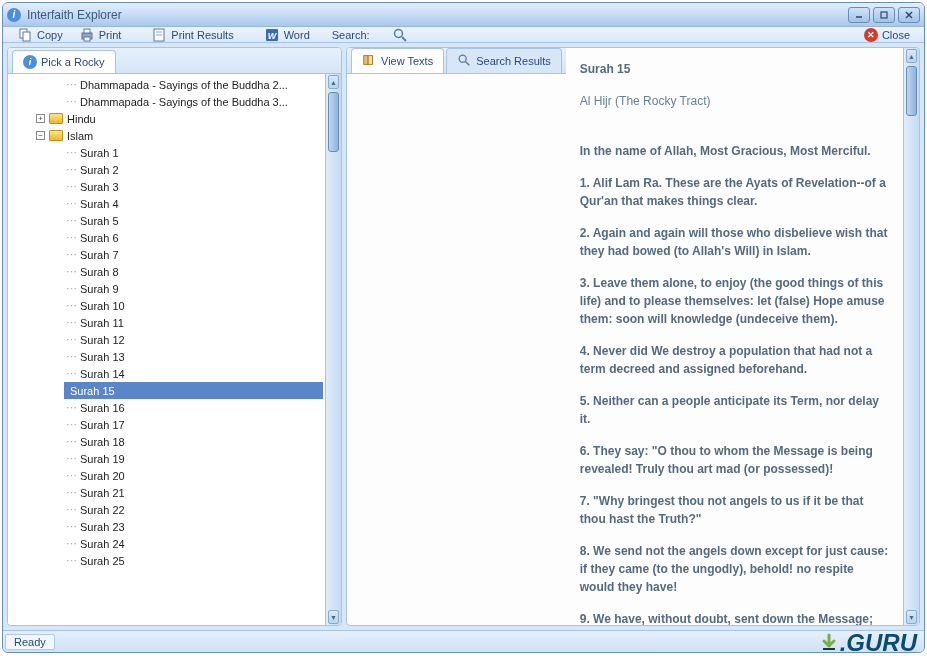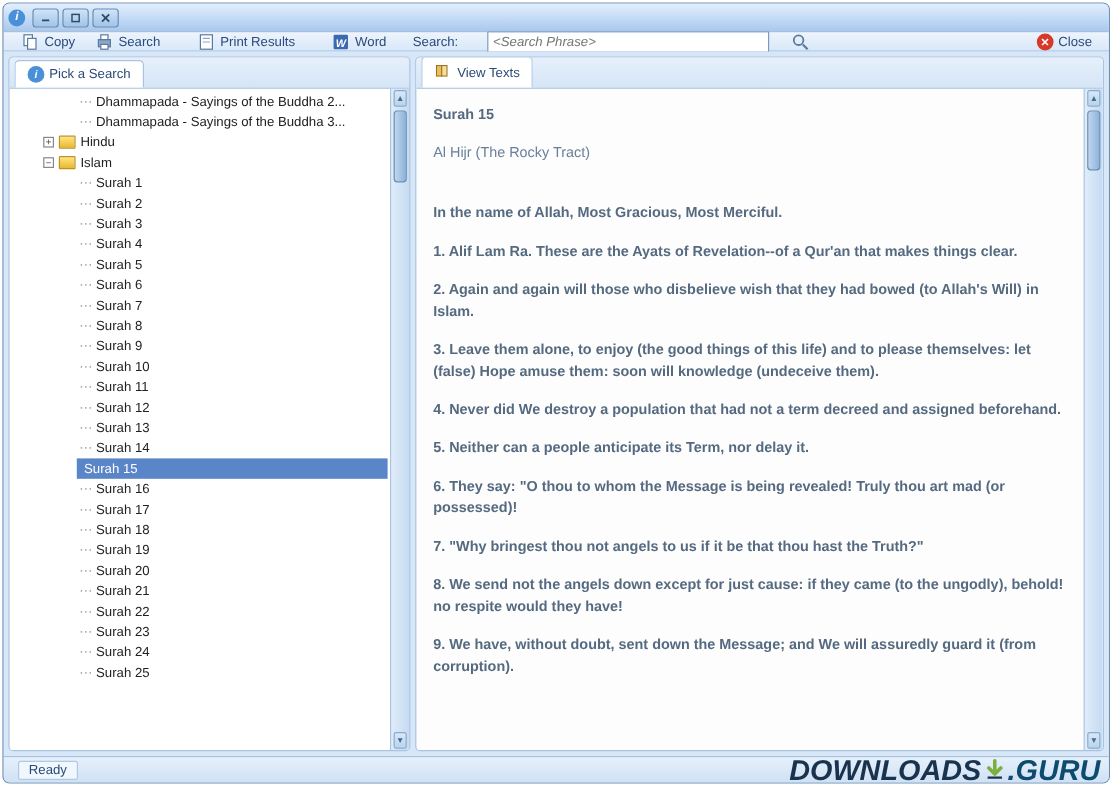--- a/index.html
+++ b/index.html
@@ -11,21 +11,21 @@
 .titlebar .app-icon { width: 14px; height: 14px; border-radius: 50%; background: #4a90d9; color: #fff; font-weight: bold; font-size: 10px; display: flex; align-items: center; justify-content: center; margin-right: 6px; font-style: italic; }
 .titlebar .title { color: #3a5a7a; font-size: 12px; flex: 1; }
 .titlebar .win-btns { display: flex; gap: 3px; }
 .titlebar .win-btn { width: 22px; height: 16px; background: linear-gradient(to bottom, #d0e3f8, #a0c4e8); border: 1px solid #6a8cb0; border-radius: 3px; display: flex; align-items: center; justify-content: center; color: #2a4a6a; font-size: 9px; cursor: pointer; }
 .titlebar .win-btn svg { width: 10px; height: 10px; }
 
 .toolbar { height: 16px; background: linear-gradient(to bottom, #edf4fc, #d9e8f9); border-bottom: 1px solid #a8c4e2; display: flex; align-items: center; padding: 0 8px; gap: 4px; }
 .toolbar .tb-btn { display: flex; align-items: center; gap: 4px; padding: 3px 6px; color: #2a4a7a; cursor: pointer; border-radius: 3px; }
 .toolbar .tb-icon { width: 16px; height: 16px; display: flex; align-items: center; justify-content: center; }
 .toolbar .sep { width: 10px; }
-.toolbar .search-label { color: #2a4a7a; margin-left: 12px; margin-right: 20px; }
+.toolbar .search-label { color: #2a4a7a; margin-left: 12px; margin-right: 4px; }
 .toolbar .search-input { width: 235px; height: 18px; border: 1px solid #7a9ac0; padding: 0 4px; background: #fff; color: #888; font-size: 11px; font-style: italic; }
 .toolbar .search-go { margin-left: 14px; cursor: pointer; }
 .toolbar .spacer { flex: 1; }
 .toolbar .close-btn { display: flex; align-items: center; gap: 4px; color: #2a4a7a; cursor: pointer; padding: 3px 6px; }
 .toolbar .close-icon { width: 14px; height: 14px; border-radius: 50%; background: #d63a2a; color: #fff; display: flex; align-items: center; justify-content: center; font-size: 9px; font-weight: bold; }
 
 .content { flex: 1; display: flex; padding: 4px; gap: 4px; overflow: hidden; background: #d8e7f7; }
 
 .left-panel { width: 335px; background: #fdfdfd; border: 1px solid #a8c4e2; border-radius: 4px; display: flex; flex-direction: column; overflow: hidden; }
 .left-tabs { background: linear-gradient(to bottom, #e6f0fb, #d5e5f6); height: 26px; display: flex; align-items: flex-end; padding: 0 4px; border-bottom: 1px solid #a8c4e2; }
@@ -41,51 +41,52 @@
 .tree-scroll .arrow.down { bottom: 1px; }
 
 .tree-item { display: flex; align-items: center; height: 17px; padding-left: 6px; cursor: pointer; white-space: nowrap; color: #222; }
 .tree-item.level0 { padding-left: 28px; }
 .tree-item.level1 { padding-left: 58px; }
 .tree-item.selected { background: #5a85c8; color: #fff; margin-left: 56px; margin-right: 2px; }
 .tree-item .dots { color: #aaa; margin-right: 4px; letter-spacing: -1px; }
 .tree-item .folder { width: 14px; height: 11px; background: linear-gradient(to bottom, #ffe680, #e8b830); border: 1px solid #c09020; border-radius: 1px; margin-right: 4px; position: relative; }
 .tree-item .expander { width: 9px; height: 9px; border: 1px solid #888; background: #fff; color: #444; display: flex; align-items: center; justify-content: center; font-size: 8px; margin-right: 4px; line-height: 1; cursor: pointer; }
 
-.right-panel { flex: 1; background: #fdfdfd; border: 1px solid #a8c4e2; border-radius: 4px; display: flex; flex-direction: column; overflow: hidden; }
+.right-panel { flex: 1; background: #fdfdfd; border: 1px solid #a8c4e2; border-radius: 4px; display: flex; flex-direction: row; overflow: hidden; }
 .right-tabs { background: linear-gradient(to bottom, #e6f0fb, #d5e5f6); height: 26px; display: flex; align-items: flex-end; padding: 0 4px; border-bottom: 1px solid #a8c4e2; gap: 2px; }
 .right-tab { border: 1px solid #a8c4e2; border-bottom: none; border-radius: 4px 4px 0 0; padding: 4px 10px; display: flex; align-items: center; gap: 5px; color: #2a4a7a; cursor: pointer; font-size: 11px; }
 .right-tab.active { background: #fff; }
 .right-tab.inactive { background: #d8e7f7; }
 
 .text-wrap { flex: 1; display: flex; overflow: hidden; }
 .text-content { flex: 1; padding: 12px 14px; overflow-y: auto; color: #6a8098; font-family: Verdana, sans-serif; font-size: 12px; line-height: 1.5; }
 .text-content p { margin-bottom: 14px; }
 .text-content .heading { font-weight: bold; color: #556a80; }
 .text-scroll { width: 16px; background: linear-gradient(to right, #e0ecf9, #c5dbf2); border-left: 1px solid #a8c4e2; position: relative; }
 .text-scroll .thumb { position: absolute; top: 18px; left: 2px; right: 2px; height: 50px; background: linear-gradient(to right, #c0d6ee, #8cb4dc); border: 1px solid #6a8cb0; border-radius: 3px; }
 .text-scroll .arrow { position: absolute; left: 2px; right: 2px; height: 14px; background: linear-gradient(to bottom, #d8e8f8, #b8d4ee); border: 1px solid #8aabcc; border-radius: 2px; display: flex; align-items: center; justify-content: center; font-size: 7px; color: #4a6a8a; cursor: pointer; }
 .text-scroll .arrow.up { top: 1px; }
 .text-scroll .arrow.down { bottom: 1px; }
 
-.statusbar { height: 22px; background: linear-gradient(to bottom, #e6f0fb, #cfe1f4); border-top: 1px solid #a8c4e2; display: flex; align-items: center; padding: 0 12px; color: #2a4a7a; }
+.statusbar { height: 22px; background: linear-gradient(to bottom, #e6f0fb, #cfe1f4); border-top: 1px solid #a8c4e2; display: flex; align-items: center; padding: 0 2px; color: #2a4a7a; }
 .statusbar .status-cell { border: 1px solid #b0cae4; background: #f0f7fd; padding: 1px 8px; border-radius: 2px; }
 
 .watermark { position: absolute; bottom: 6px; right: 10px; font-family: Arial, sans-serif; font-size: 24px; font-weight: bold; font-style: italic; color: #2a4a7a; display: flex; align-items: baseline; gap: 2px; pointer-events: none; }
 .watermark .dl { color: #19334f; }
 .watermark .guru { color: #0c4a6e; }
 .watermark .arrow-down { display: inline-block; width: 18px; height: 18px; }
 </style>
 </head>
 <body>
 
 <div class="window">
 
   <div class="titlebar">
     <div class="app-icon">i</div>
+    <div class="title">Interfaith Explorer</div>
     <div class="win-btns">
       <div class="win-btn">
           <svg viewBox="0 0 10 10">
             <line x1="2" y1="7" x2="8" y2="7" stroke="#2a4a6a" stroke-width="1.5"></line>
           </svg>
         </div>
       <div class="win-btn">
           <svg viewBox="0 0 10 10">
             <rect x="2" y="2" width="6" height="6" fill="none" stroke="#2a4a6a" stroke-width="1.2"></rect>
           </svg>
@@ -110,21 +111,21 @@
       <span>Copy</span>
     </div>
     <div class="tb-btn">
       <span class="tb-icon">
           <svg viewBox="0 0 16 16">
             <rect x="3" y="6" width="10" height="6" fill="#8aa8c8" stroke="#5a7aa0"></rect>
             <rect x="5" y="2" width="6" height="4" fill="#fff" stroke="#5a7aa0"></rect>
             <rect x="5" y="10" width="6" height="4" fill="#fff" stroke="#5a7aa0"></rect>
           </svg>
         </span>
-      <span>Search</span>
+      <span>Print</span>
     </div>
     <div class="sep"></div>
     <div class="tb-btn">
       <span class="tb-icon">
           <svg viewBox="0 0 16 16">
             <rect x="3" y="2" width="10" height="12" fill="#fff" stroke="#5a7aa0"></rect>
             <line x1="5" y1="5" x2="11" y2="5" stroke="#8aa8c8"></line>
             <line x1="5" y1="8" x2="11" y2="8" stroke="#8aa8c8"></line>
           </svg>
         </span>
@@ -134,40 +135,39 @@
     <div class="tb-btn">
       <span class="tb-icon">
           <svg viewBox="0 0 16 16">
             <rect x="2" y="2" width="12" height="12" fill="#3a6ab0" rx="1"></rect>
             <text x="8" y="12" text-anchor="middle" fill="#fff" font-size="9" font-weight="bold" font-style="italic">W</text>
           </svg>
         </span>
       <span>Word</span>
     </div>
     <span class="search-label">Search:</span>
-    <input class="search-input" placeholder="&lt;Search Phrase&gt;" style="">
     <span class="tb-icon search-go">
         <svg viewBox="0 0 16 16">
           <circle cx="6.5" cy="6.5" r="4" fill="none" stroke="#5a7aa0" stroke-width="1.5"></circle>
           <line x1="10" y1="10" x2="14" y2="14" stroke="#5a7aa0" stroke-width="1.8"></line>
         </svg>
       </span>
     <div class="spacer"></div>
     <div class="close-btn">
       <span class="close-icon">✕</span>
       <span>Close</span>
     </div>
   </div>
 
   <div class="content">
     <div class="left-panel">
       <div class="left-tabs">
         <div class="left-tab">
           <span class="tab-icon">i</span>
-          <span>Pick a Search</span>
+          <span>Pick a Rocky</span>
         </div>
       </div>
       <div class="tree-wrap">
         <div class="tree" id="tree">
             <div class="tree-item level1"><span class="dots">⋯</span>Dhammapada - Sayings of the Buddha 2...</div>
             <div class="tree-item level1"><span class="dots">⋯</span>Dhammapada - Sayings of the Buddha 3...</div>
             <div class="tree-item level0"><span class="expander">+</span><span class="folder"></span>Hindu</div>
             <div class="tree-item level0"><span class="expander">−</span><span class="folder"></span>Islam</div>
             <div class="tree-item level1"><span class="dots">⋯</span>Surah  1</div>
             <div class="tree-item level1"><span class="dots">⋯</span>Surah  2</div>
@@ -205,37 +205,43 @@
 
     <div class="right-panel">
       <div class="right-tabs">
         <div class="right-tab active">
           <span><svg width="14" height="14" viewBox="0 0 16 16">
                 <rect x="2" y="3" width="5" height="10" fill="#e8c060" stroke="#a07020"></rect>
                 <rect x="7" y="3" width="5" height="10" fill="#f0e0a0" stroke="#a07020"></rect>
               </svg></span>
           <span>View Texts</span>
         </div>
+        <div class="right-tab inactive">
+          <span><svg width="14" height="14" viewBox="0 0 16 16">
+                <circle cx="6.5" cy="6.5" r="4" fill="none" stroke="#5a7aa0" stroke-width="1.5"></circle>
+                <line x1="10" y1="10" x2="14" y2="14" stroke="#5a7aa0" stroke-width="1.8"></line>
+              </svg></span>
+          <span>Search Results</span>
+        </div>
       </div>
       <div class="text-wrap">
         <div class="text-content" id="text-content"><p class="heading">Surah 15</p><p>Al Hijr (The Rocky Tract)</p><br><p class="heading">In the name of Allah, Most Gracious, Most Merciful.</p><p class="heading">1. Alif Lam Ra. These are the Ayats of Revelation--of a Qur'an that makes things clear.</p><p class="heading">2. Again and again will those who disbelieve wish that they had bowed (to Allah's Will) in Islam.</p><p class="heading">3. Leave them alone, to enjoy (the good things of this life) and to please themselves: let (false) Hope amuse them: soon will knowledge (undeceive them).</p><p class="heading">4. Never did We destroy a population that had not a term decreed and assigned beforehand.</p><p class="heading">5. Neither can a people anticipate its Term, nor delay it.</p><p class="heading">6. They say: "O thou to whom the Message is being revealed! Truly thou art mad (or possessed)!</p><p class="heading">7. "Why bringest thou not angels to us if it be that thou hast the Truth?"</p><p class="heading">8. We send not the angels down except for just cause: if they came (to the ungodly), behold! no respite would they have!</p><p class="heading">9. We have, without doubt, sent down the Message; and We will assuredly guard it (from corruption).</p></div>
         <div class="text-scroll">
           <div class="arrow up">▲</div>
           <div class="thumb"></div>
           <div class="arrow down">▼</div>
         </div>
       </div>
     </div>
   </div>
 
   <div class="statusbar">
     <div class="status-cell">Ready</div>
   </div>
 </div>
 
 <div class="watermark">
-  <span class="dl">DOWNLOADS</span>
   <span class="arrow-down"><svg viewBox="0 0 18 18">
         <path d="M9 2 L9 11 M4 8 L9 13 L14 8" stroke="#7bb040" stroke-width="3" fill="none" stroke-linecap="round" stroke-linejoin="round"></path>
         <line x1="3" y1="16" x2="15" y2="16" stroke="#19334f" stroke-width="2"></line>
       </svg></span>
   <span class="guru">.GURU</span>
 </div>
 
 </body></html>

